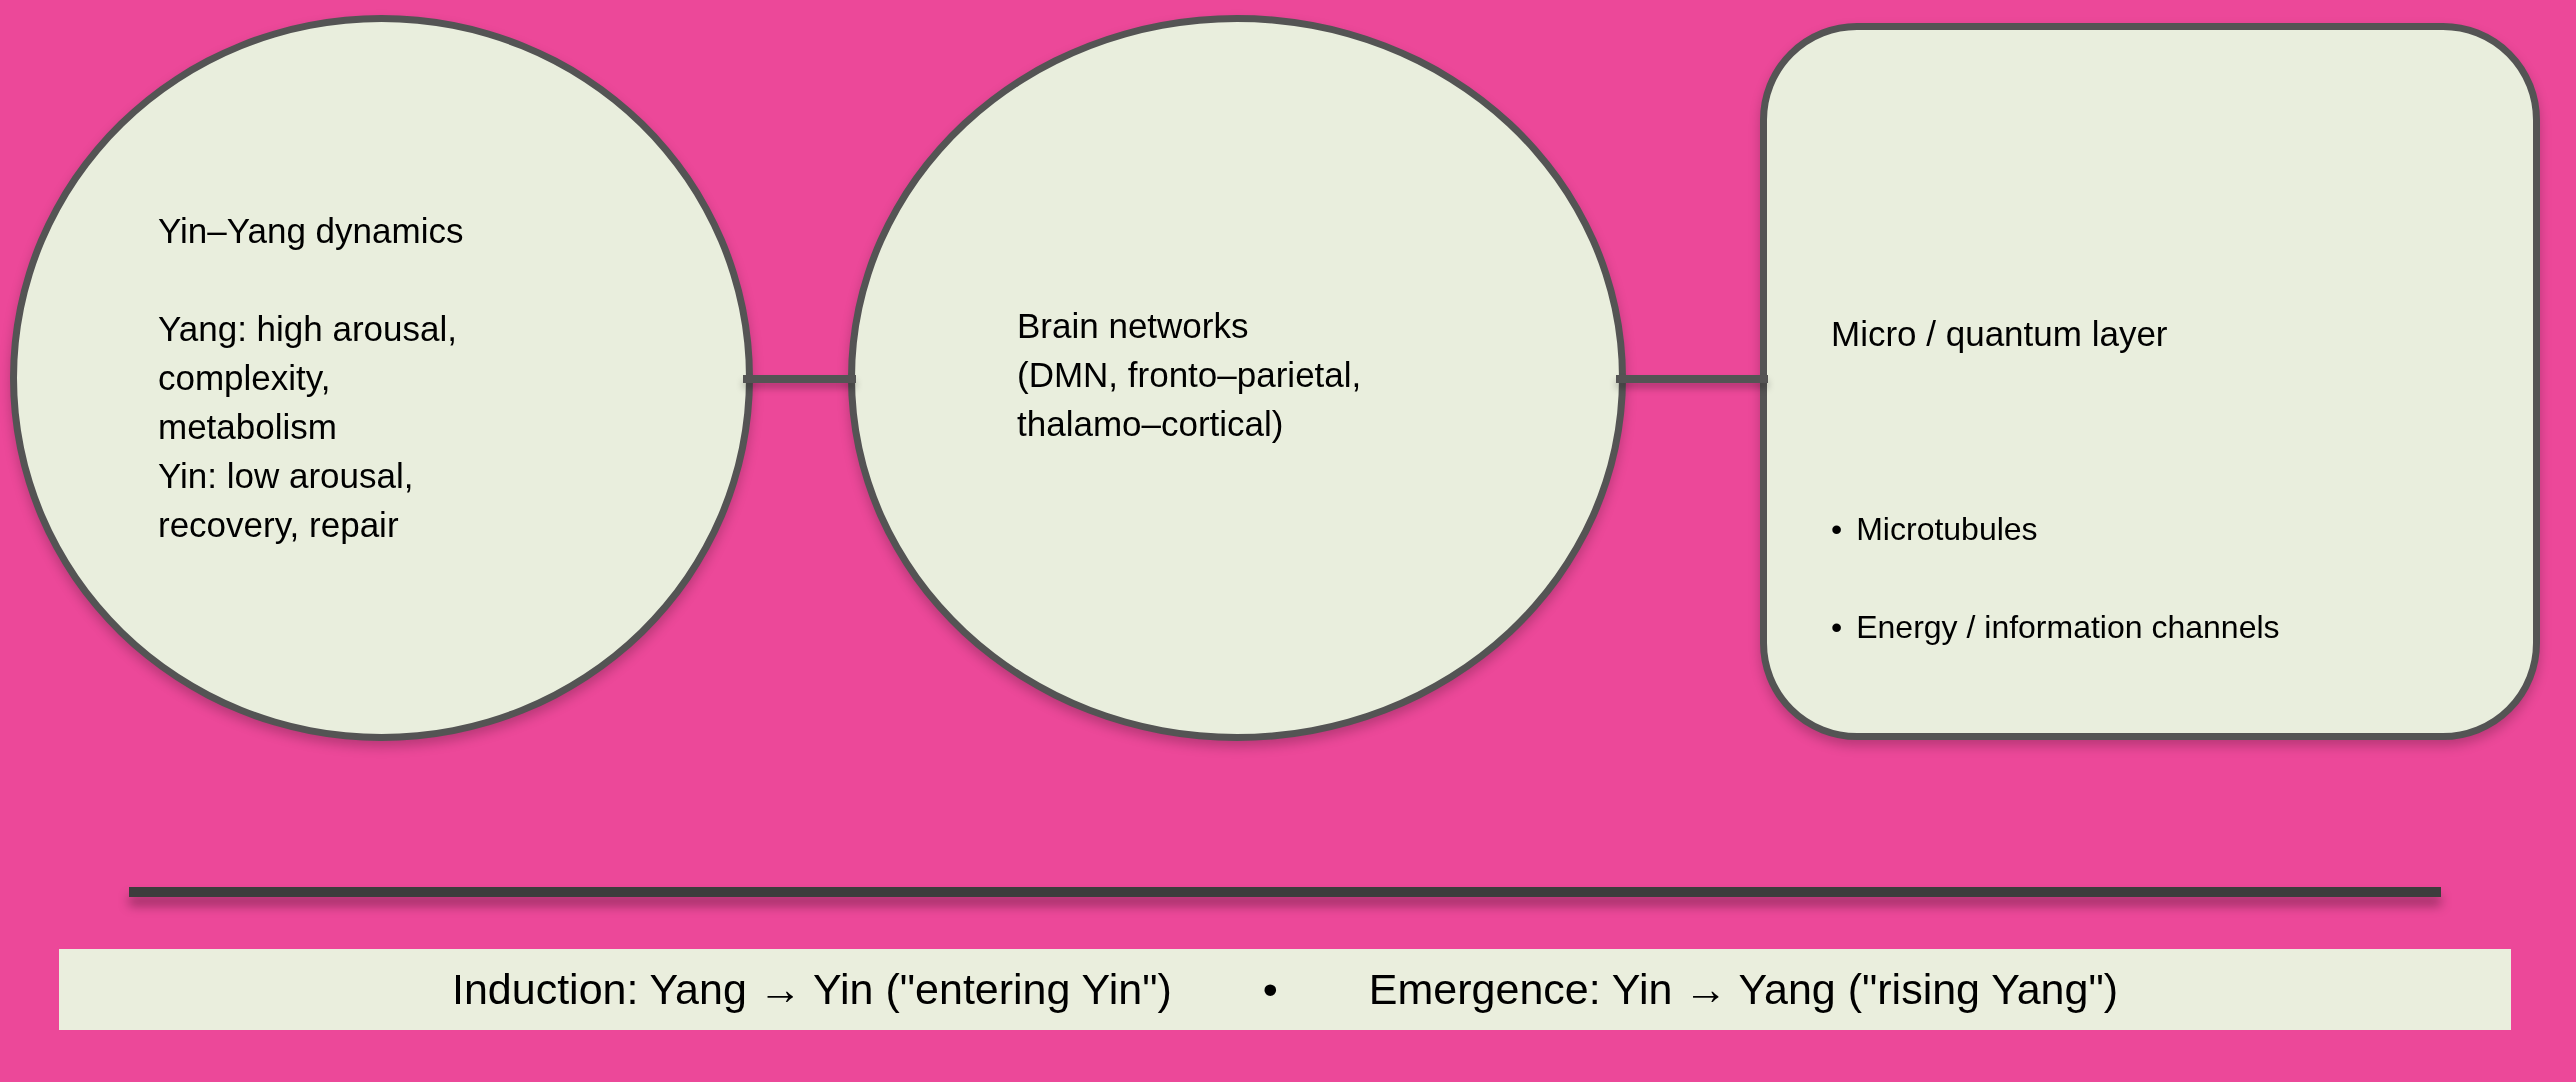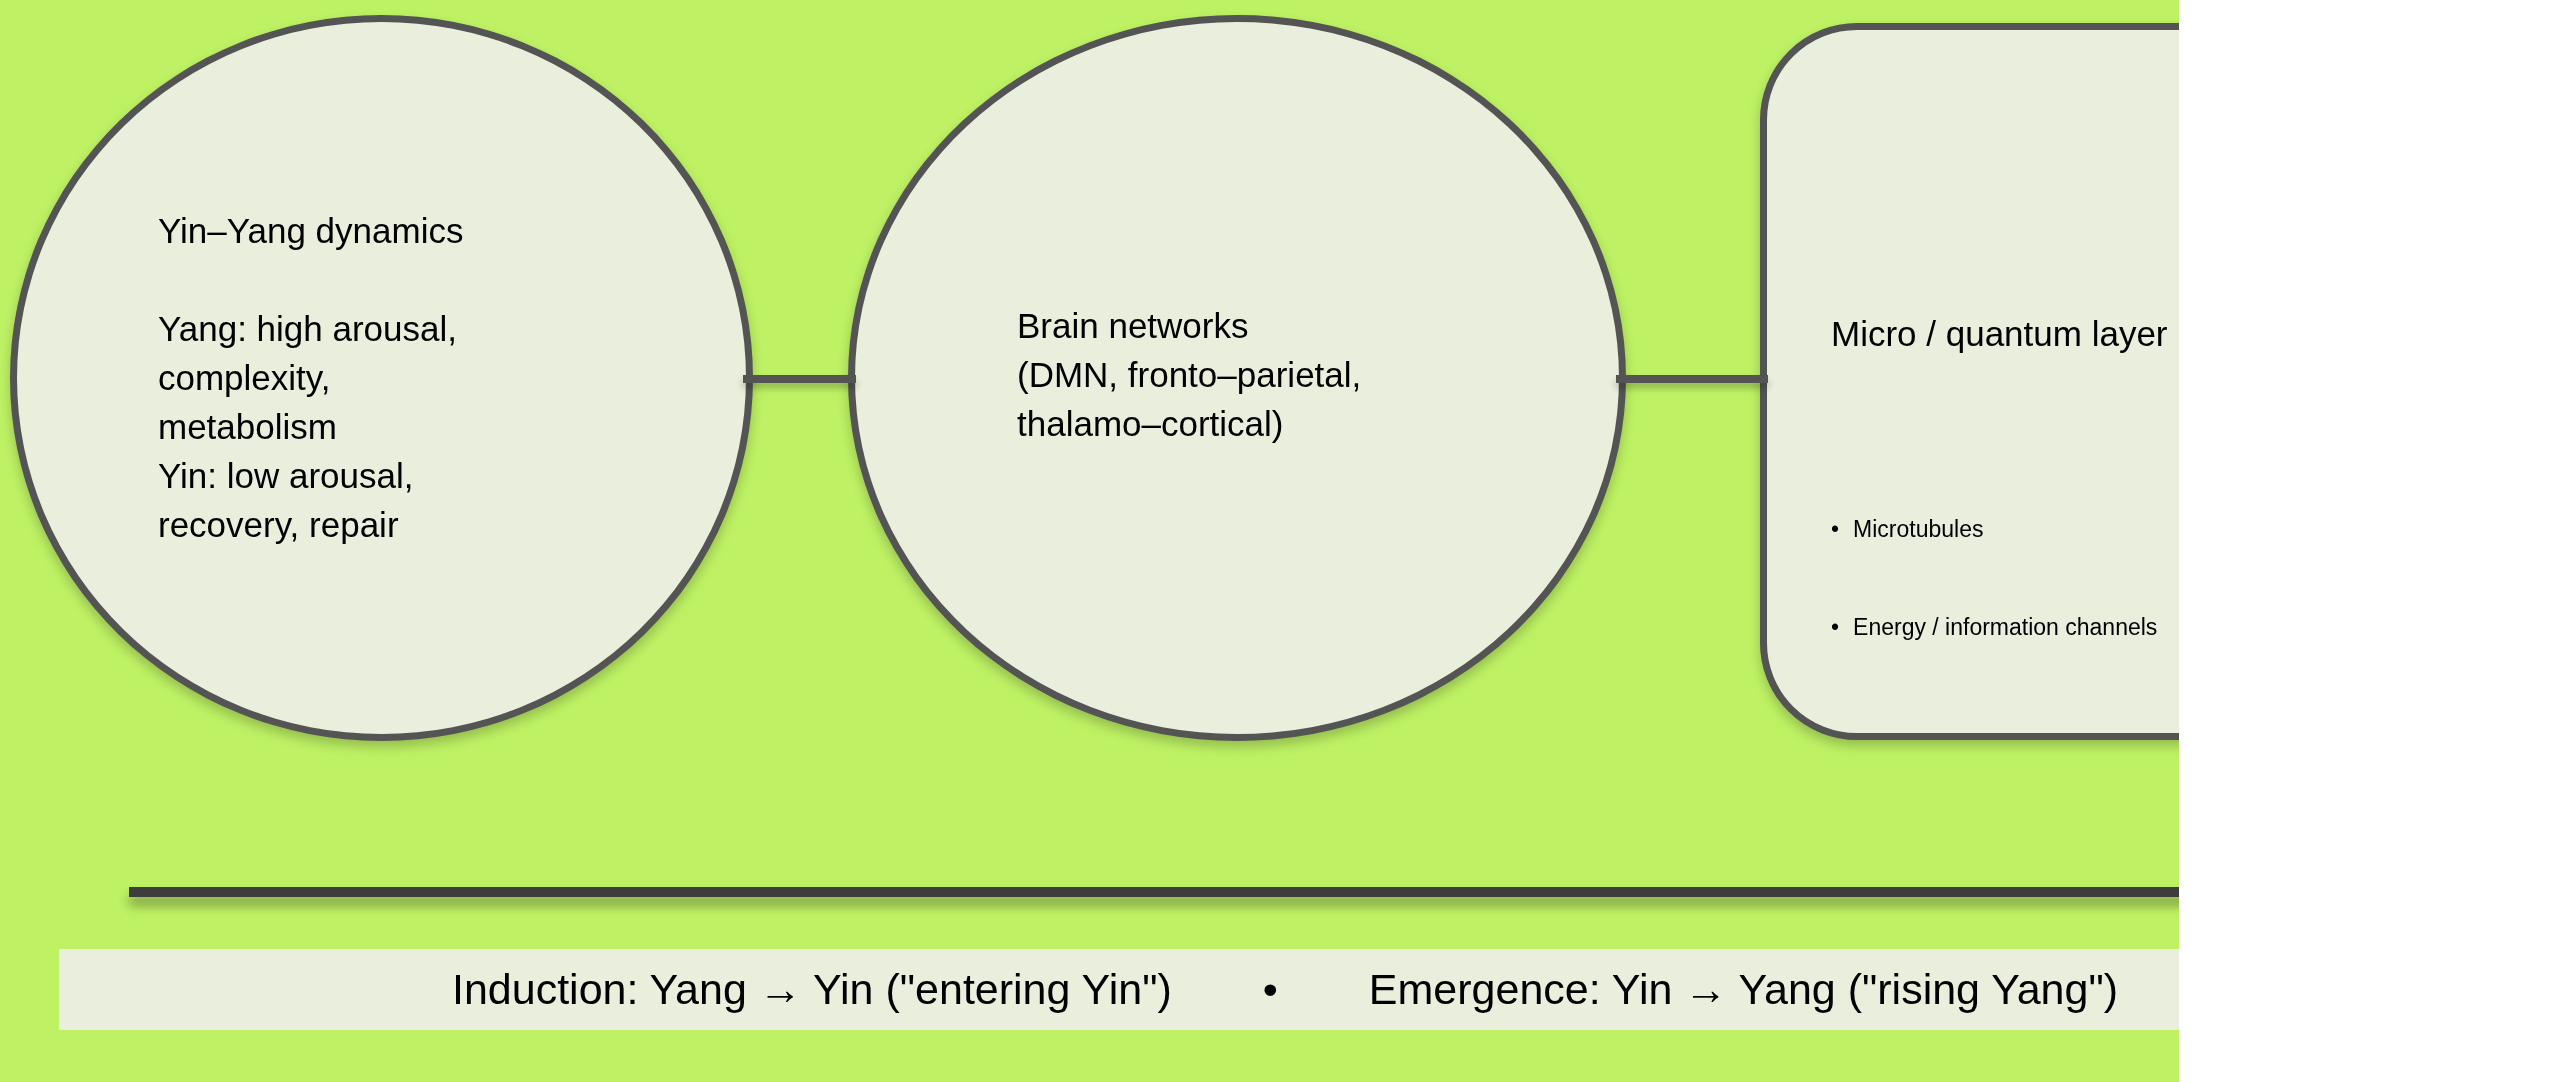--- a/index.html
+++ b/index.html
@@ -2,23 +2,23 @@
 <html style="font-size:14px"><head>
 <meta charset="utf-8">
 <style>
   html, body {
     margin: 0;
     padding: 0;
     background: #ffffff;
   }
   #canvas {
     position: relative;
-    width: 2179px;
+    width: 2576px;
     height: 1082px;
-    background: #bef264;
+    background: #ec4899;
     overflow: hidden;
     font-family: "Liberation Sans", sans-serif;
     color: #000000;
   }
   .shape {
     position: absolute;
     box-sizing: border-box;
     background: #e9eedd;
     border: 7.8px solid #545454;
     box-shadow: 0 6px 12px rgba(0,0,0,0.22);
@@ -37,21 +37,21 @@
     height: 7.8px;
     background: #545454;
     box-shadow: 0 5.2px 7px rgba(0,0,0,0.25);
   }
   .bullet-list {
     list-style: none;
     margin: 49px 0 0 0;
     padding: 0;
   }
   .bullet-list li {
-    font-size: 23px;
+    font-size: 32px;
     line-height: 49px;
     white-space: nowrap;
   }
   .bullet-glyph {
     display: inline-block;
     margin-right: 14px;
   }
   #divider {
     position: absolute;
     left: 129px;

